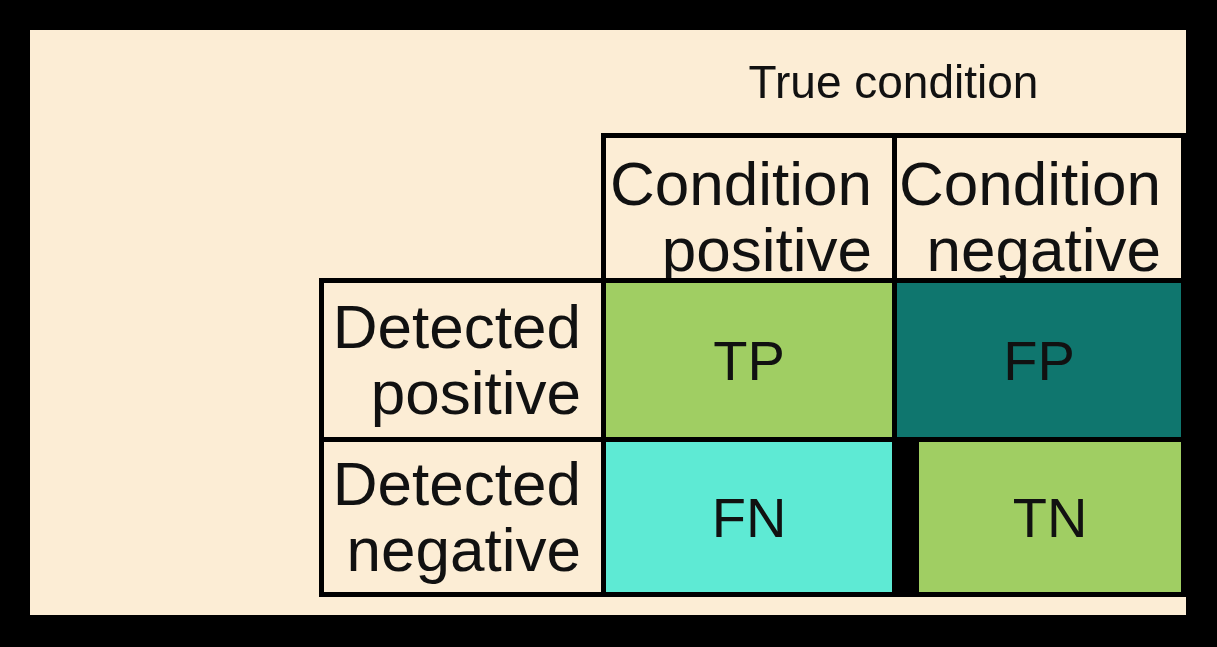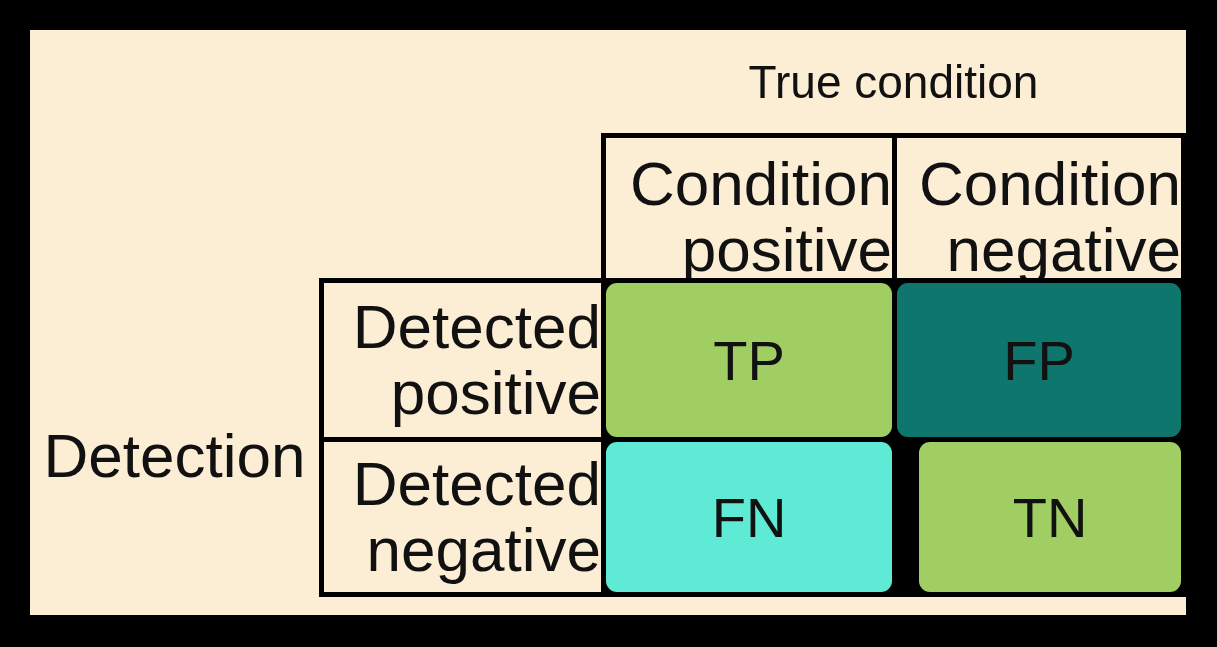--- a/index.html
+++ b/index.html
@@ -41,42 +41,41 @@
     display: grid;
     grid-template-columns: 286px 1fr;
     gap: 5px;
     padding: 5px;
   }
   .header-cell {
     display: flex;
     flex-direction: column;
     align-items: flex-end;
     justify-content: center;
-    padding-right: 0;
+    padding-right: 20px;
     font-size: 62px;
     line-height: 1.06;
   }
   
   .body-grid {
     position: absolute;
     left: 289px; top: 248px;
     width: 867px; height: 319px;
     box-sizing: border-box;
     display: grid;
     grid-template-columns: 277px 286px 1fr;
     grid-template-rows: 154px 1fr;
     gap: 5px;
     padding: 5px;
   }
   .value-cell {
     display: flex;
     align-items: center;
     justify-content: center;
     font-size: 56px;
-    border-radius: 11px;
   }
   
   .axis-title-left {
     position: absolute;
     left: 0; top: 266px;
     width: 289px; height: 319px;
     display: flex;
     align-items: center;
     justify-content: center;
     font-size: 62px;
@@ -97,21 +96,20 @@
       <div class="header-cell" style="background-color: rgb(252, 237, 213);">
         <span class="line">Condition</span>
         <span class="line">positive</span>
       </div>
       <div class="header-cell" style="background-color: rgb(252, 237, 213);">
         <span class="line">Condition</span>
         <span class="line">negative</span>
       </div>
     </div>
 
-    <div class="axis-title-left">Detection</div>
 
     <div class="body-grid" style="background-color: rgb(0, 0, 0);">
 
       <div class="header-cell" style="background-color: rgb(252, 237, 213);">
         <span class="line">Detected</span>
         <span class="line">positive</span>
       </div>
 
       <div class="value-cell" style="background-color: rgb(160, 206, 99);">TP</div>
 

